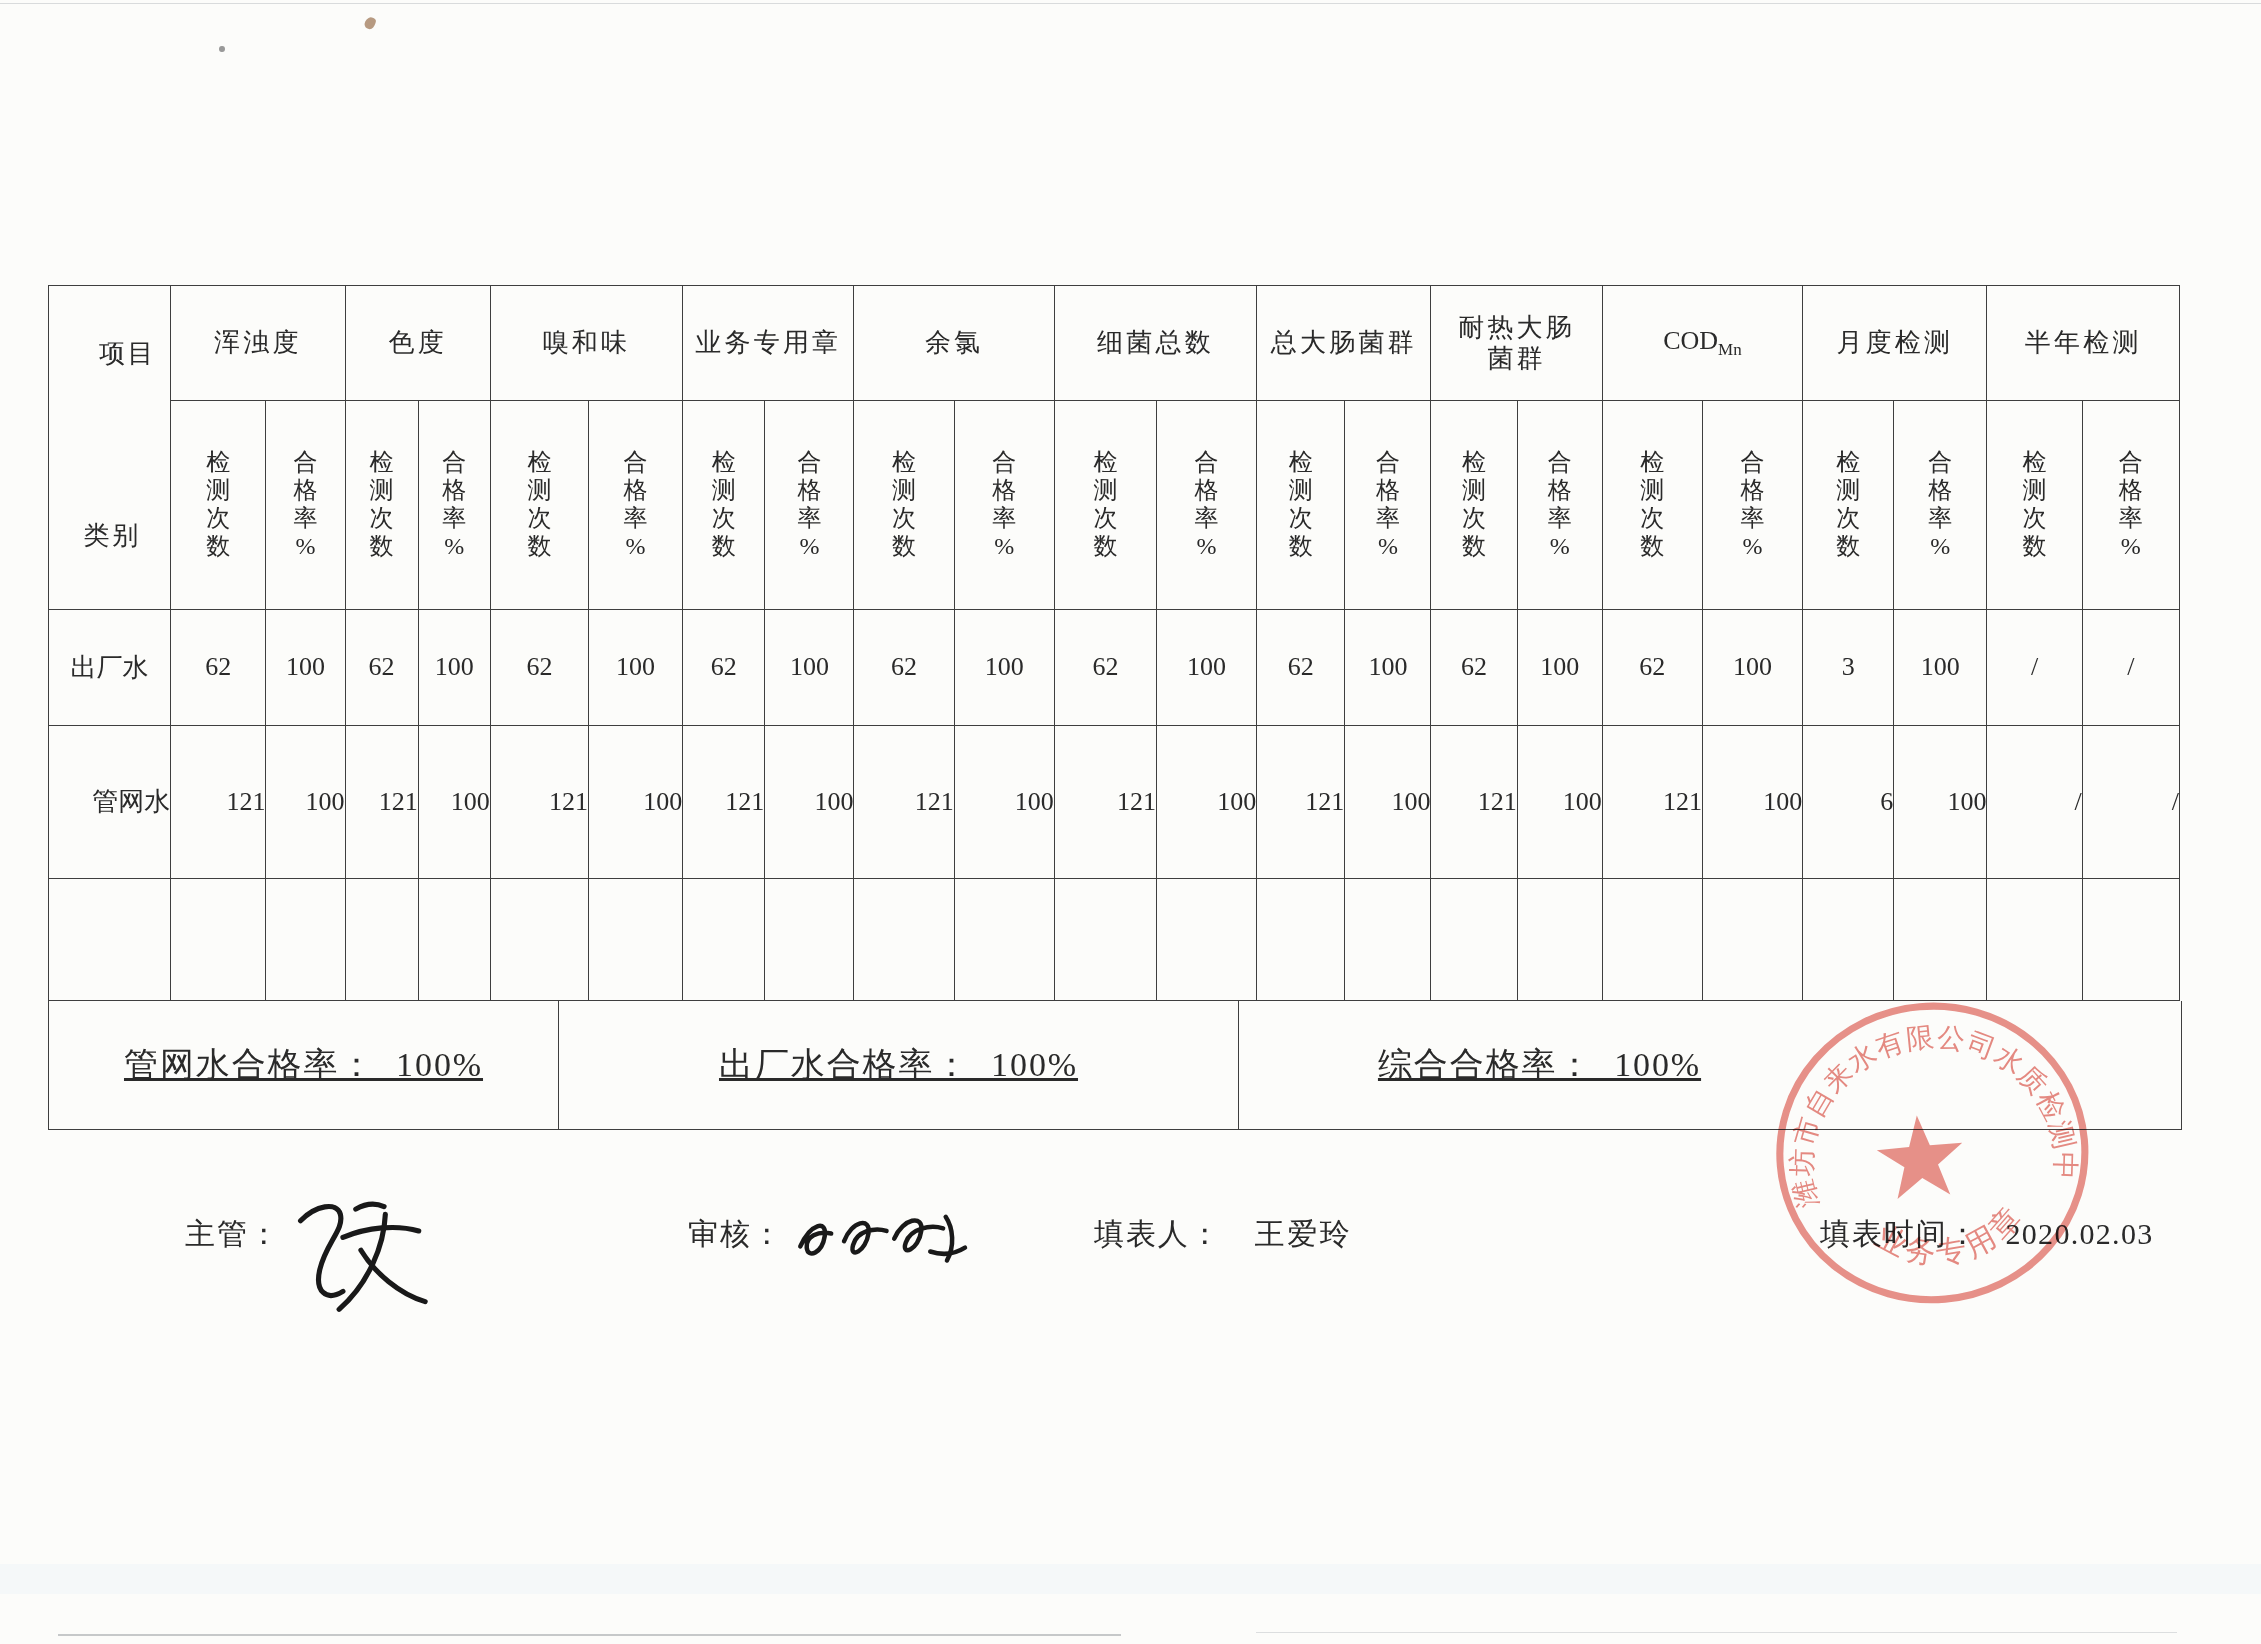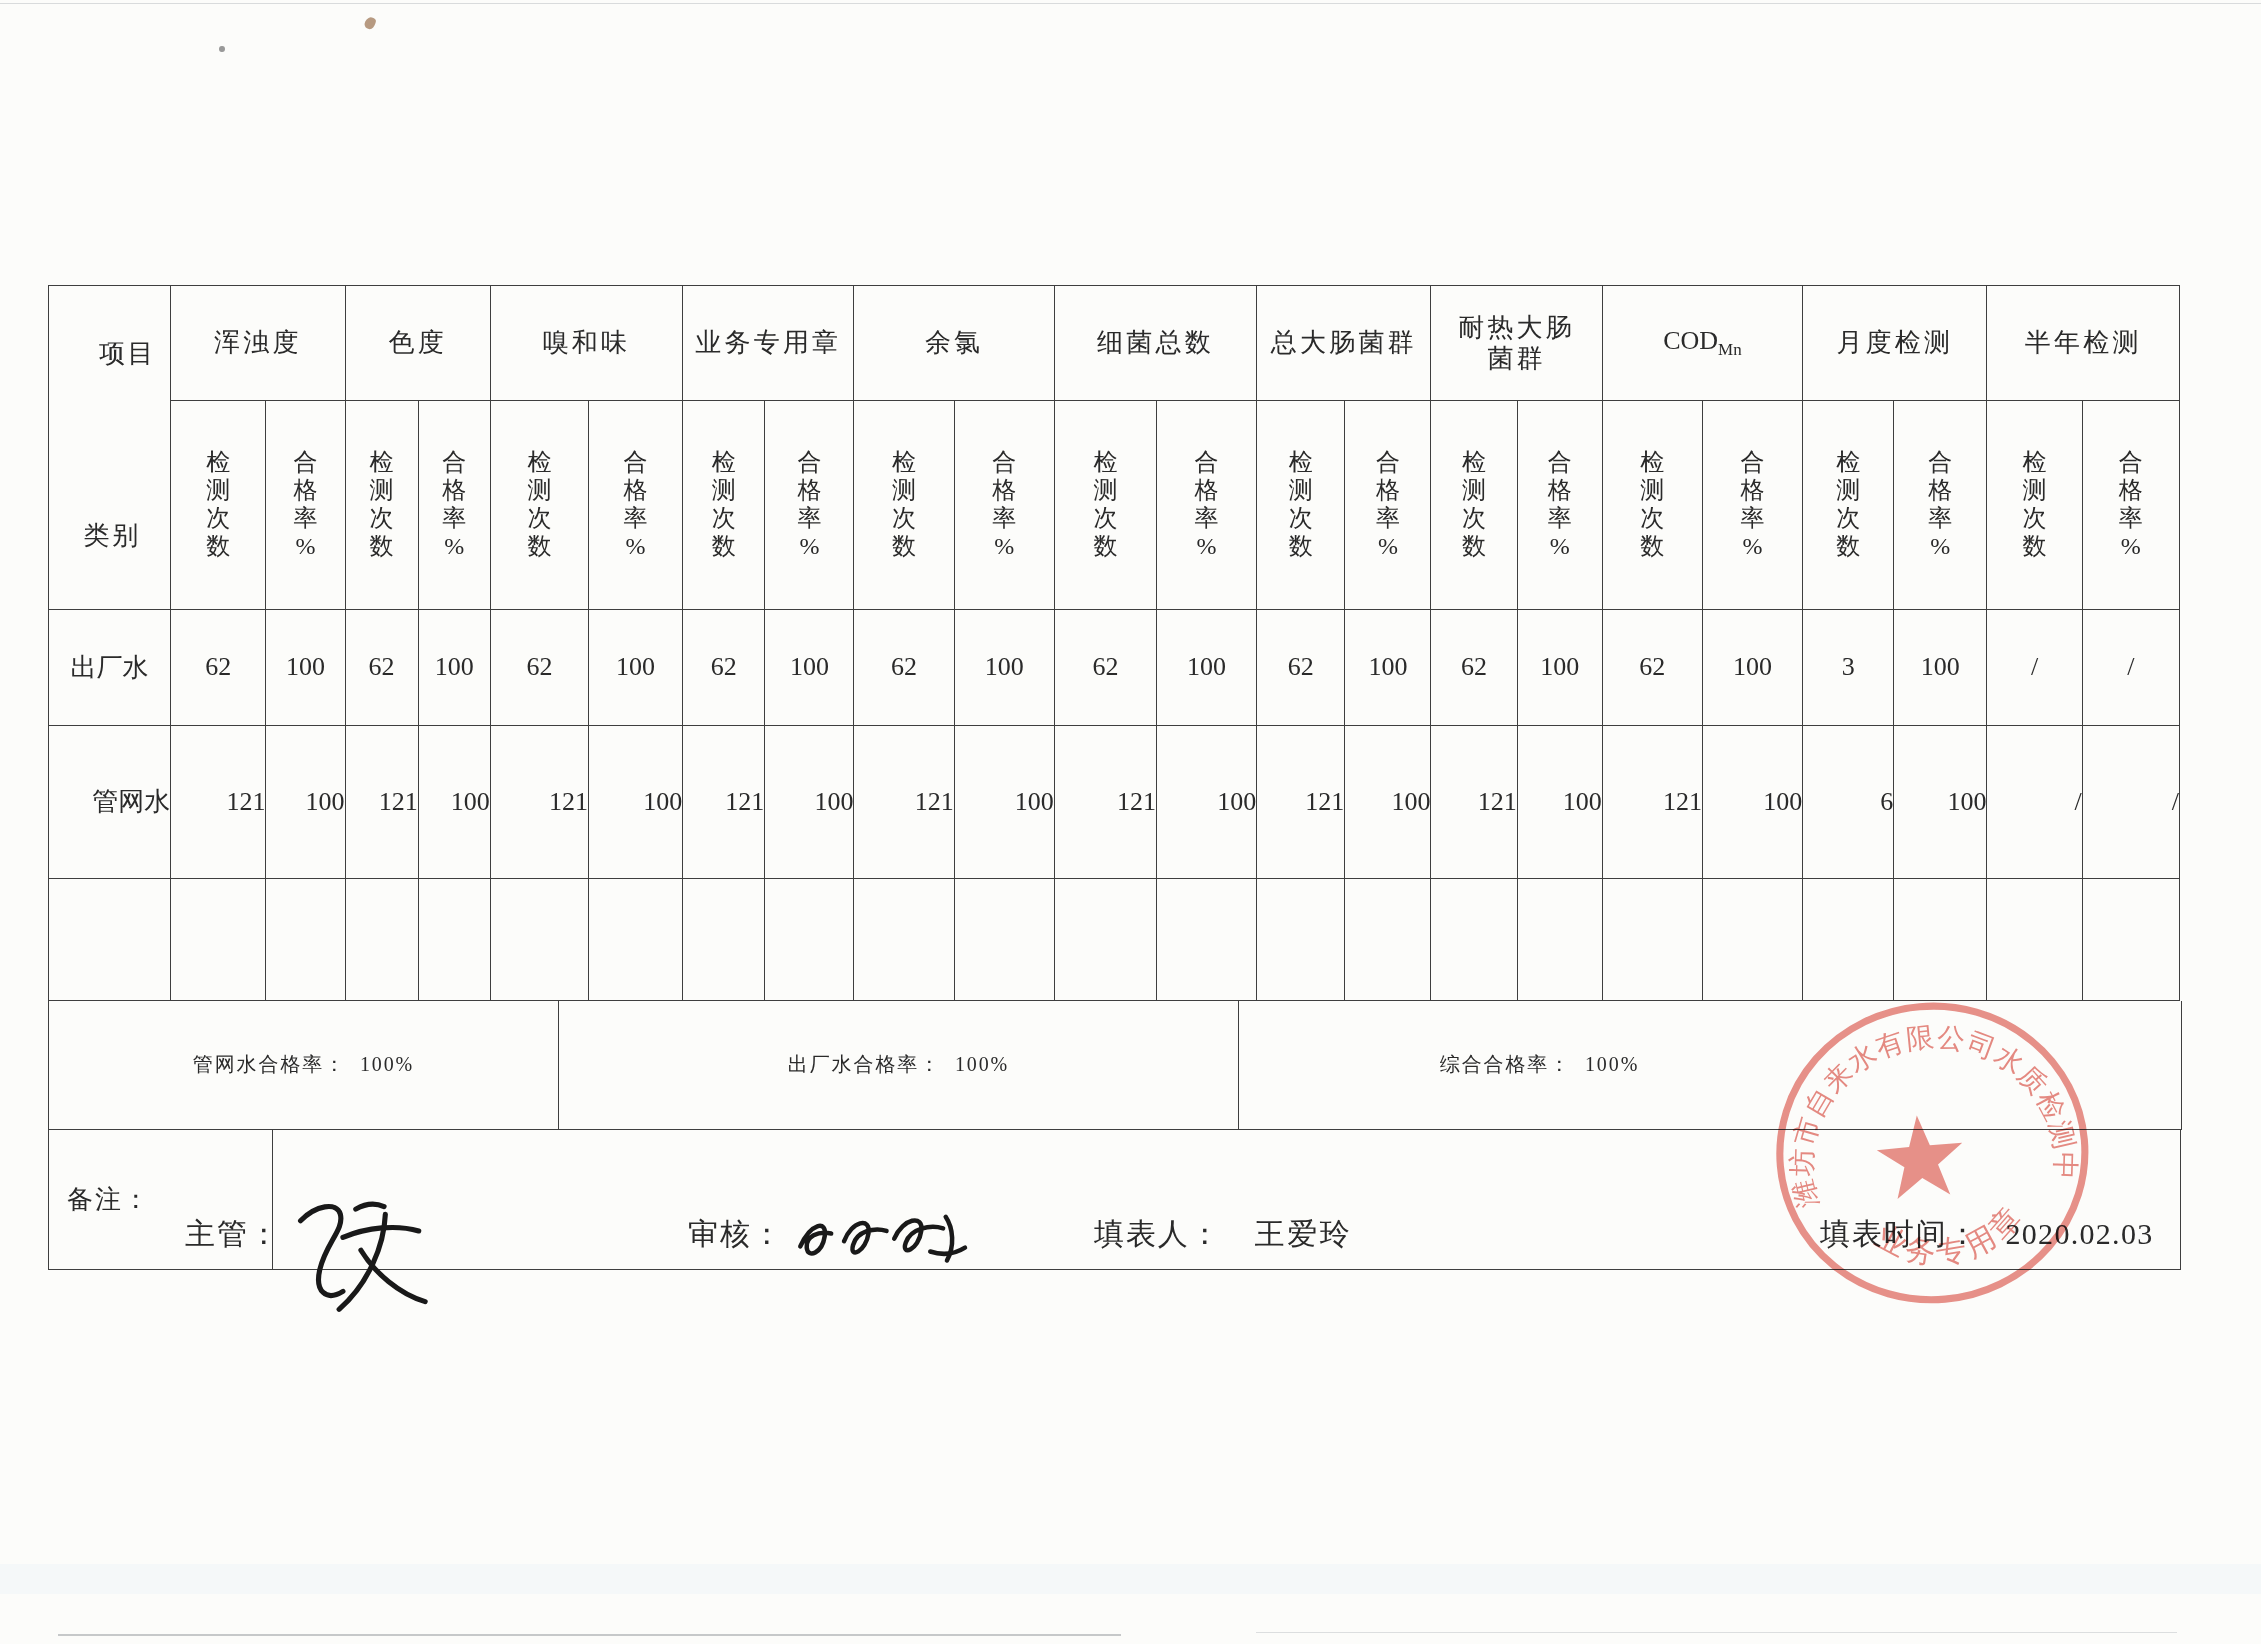--- a/index.html
+++ b/index.html
@@ -33,21 +33,21 @@
   tr.h2 td{height:150px;}
   .vert{white-space:pre-line;line-height:1.16;font-size:24px;letter-spacing:0;}
   tr.r1 td{height:115px;}
   tr.r2 td{height:152px;text-align:right;}
   tr.r3 td{height:121px;}
   td.corner{padding:0;}
   .corner-inner{display:flex;flex-direction:column;justify-content:space-between;height:213px;padding:20.6px 0 27px 0;letter-spacing:2.6px;}
   .corner-top{padding-left:36px;}
   .corner-bottom{padding-left:5.2px;}
   sub.cod-sub{font-size:17px;letter-spacing:0;}
-  .t2 td{height:128px;border-top:none;font-size:20px;letter-spacing:1.9px;white-space:pre;}
+  .t2 td{height:128px;border-top:none;font-size:34px;letter-spacing:1.9px;white-space:pre;text-decoration:underline;}
   .t2 td.sum3{padding-right:341px;}
   .t3 td{height:139px;border-top:none;}
   .t3 td.remark{ text-align:left;padding-left:18px;letter-spacing:1.9px;}
 
   
   .foot{position:absolute;top:1214px;font-size:30px;letter-spacing:1.9px;color:#2a2a2a;white-space:nowrap;}
   #foot-sup{left:185px;}
   #foot-rev{left:688px;}
   #foot-filler{left:1094px;}
   #foot-date{left:1820px;}
@@ -301,32 +301,20 @@
         </colgroup>
       <tbody>
           <tr>
         <td>管网水合格率：  100%</td>
         <td>出厂水合格率：  100%</td>
         <td class="sum3">综合合格率：  100%</td>
       </tr>
     </tbody>
       </table>
 
-    <table class="t3">
-      <colgroup>
-          <col style="width:224px">
-          <col style="width:1908px">
-        </colgroup>
-      <tbody>
-          <tr>
-        <td class="remark">备注：</td>
-        <td></td>
-      </tr>
-    </tbody>
-      </table>
   </div>
 
   <div class="foot" id="foot-sup">
     <span>主管：</span>
   </div>
   <svg class="sig" id="sig-sup" width="167" height="139" viewBox="0 0 260 215">
     <path d="M46,58 C70,34 102,28 108,48 C114,72 86,92 76,134 C68,168 86,184 112,168" stroke-width="8"></path>
     <path d="M132,40 C146,32 162,30 176,36" stroke-width="8"></path>
     <path d="M112,84 C150,68 196,64 230,74" stroke-width="8"></path>
     <path d="M178,48 C176,96 152,156 106,196" stroke-width="8"></path>

